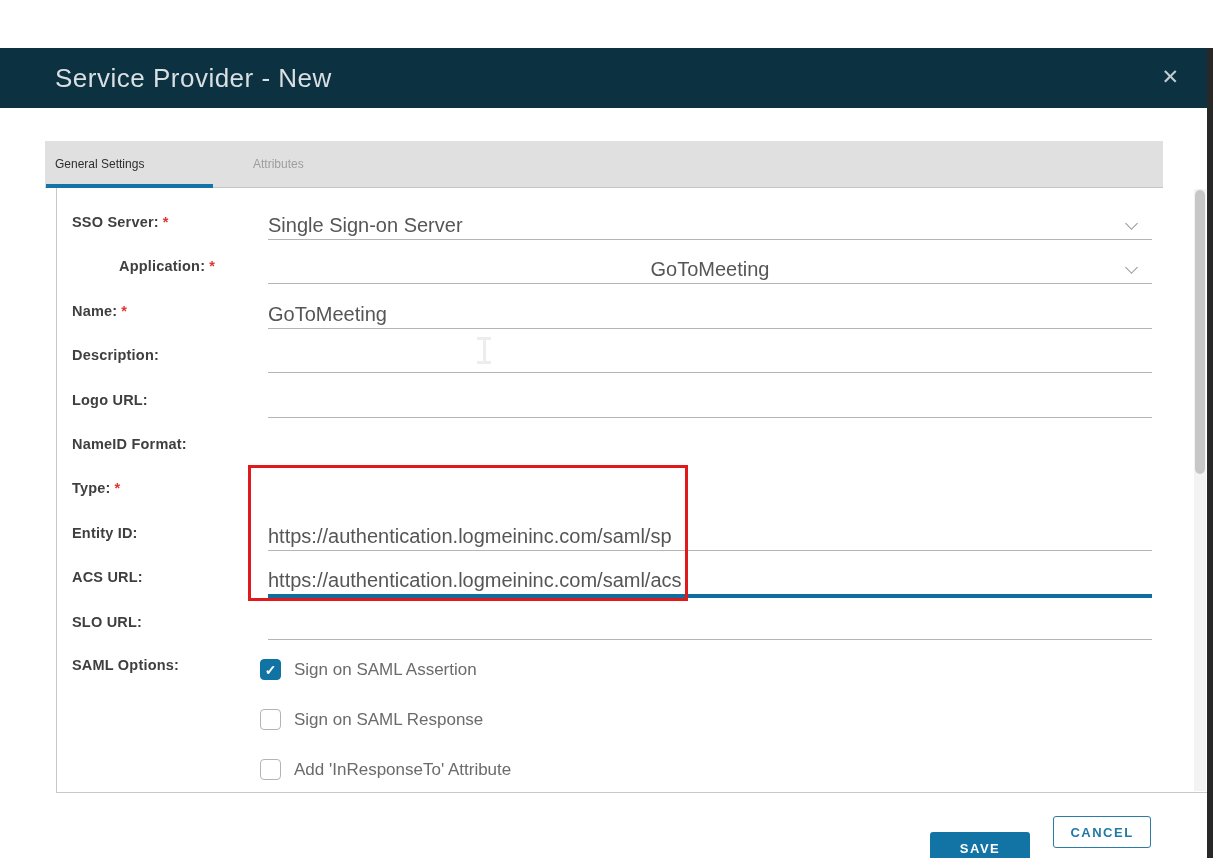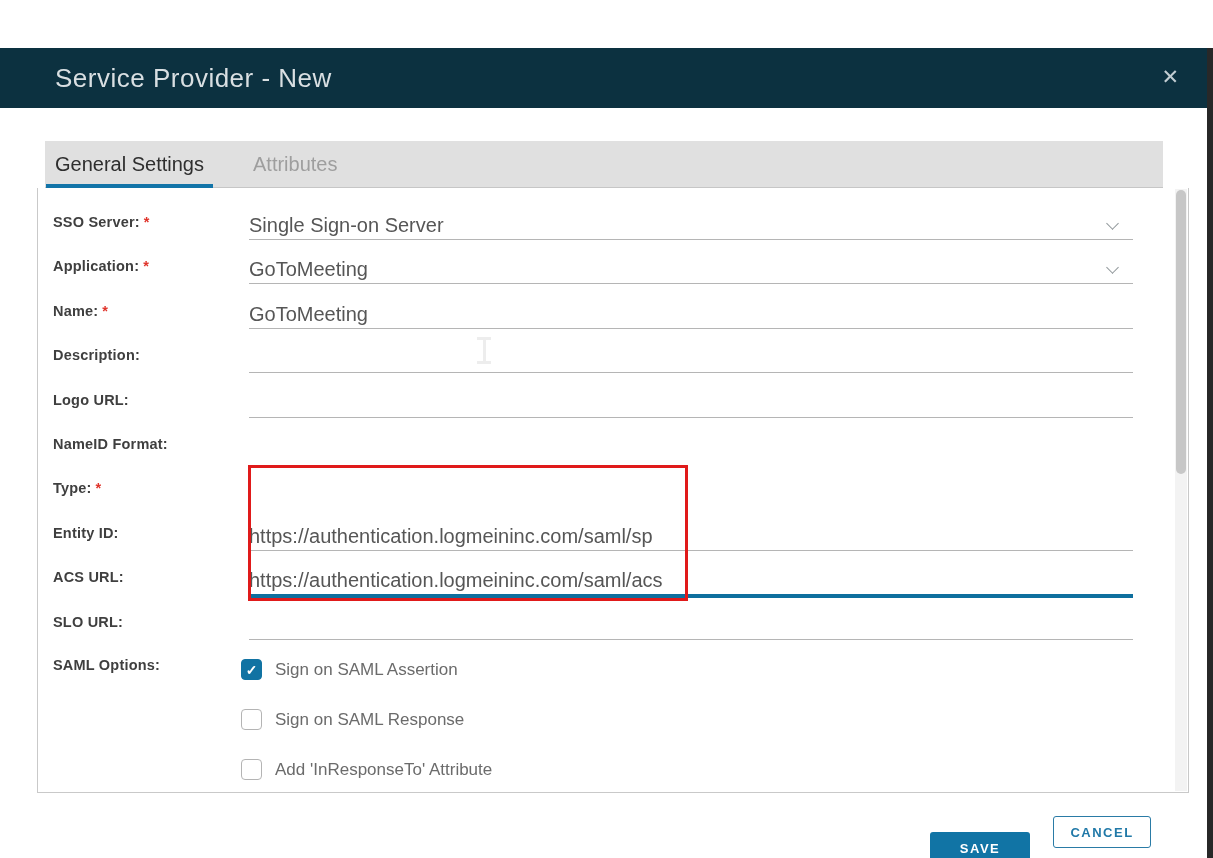--- a/index.html
+++ b/index.html
@@ -14,27 +14,27 @@
   
   .modal-header { position:absolute; left:0; top:0; width:1207px; height:60px; background:#0c3140; z-index:5; }
   .modal-title { position:absolute; left:55px; top:0; line-height:60px; font-size:26px; font-weight:400;
                  color:#d9dfe2; letter-spacing:0.5px; }
   .close-icon { position:absolute; right:28px; top:0; line-height:58px; font-size:21px; color:#c2cdd2;
                 font-weight:300; cursor:pointer; }
 
   
   .tabbar { position:absolute; left:45px; top:93px; width:1118px; height:47px; background:#e0e0e0;
             border-bottom:1px solid #c6c6c6; z-index:4; }
-  .tab { position:absolute; top:0; height:63px; line-height:47px; font-size:20px; }
+  .tab { position:absolute; top:0; height:63px; line-height:47px; font-size:12px; }
   .tab-active { left:10px; color:#2e2e2e; }
   .tab-inactive { left:208px; color:#9e9e9e; }
   .tab-underline { position:absolute; left:1px; bottom:-1px; width:167px; height:4px; background:#1274a8; }
 
   
-  .panel { position:absolute; left:37px; top:140px; width:1152px; height:605px; background:#fff;
+  .panel { position:absolute; left:56px; top:140px; width:1152px; height:605px; background:#fff;
            border-left:1px solid #c9c9c9; border-right:1px solid #c9c9c9; border-bottom:1px solid #c9c9c9; z-index:3; }
   .scroll-track { position:absolute; top:1px; right:1px; bottom:1px; width:12px; background:#f3f3f3; }
   .scroll-thumb { position:absolute; top:1px; right:1px; width:10px; height:284px; background:#c7c7c7; border-radius:5px; }
 
   
   .field-row { position:absolute; left:0; width:1100px; height:28px; }
   .field-label { position:absolute; left:15px; top:2px; width:190px; font-size:14.5px; font-weight:700;
                  color:#3f3f3f; letter-spacing:0.2px; white-space:nowrap; }
   .req-star { color:#e0342b; font-weight:700; margin-left:4px; }
   .field-value { position:absolute; left:211px; top:0; width:884px; height:28px; font-size:20px;
@@ -86,21 +86,21 @@
     <div class="tab tab-inactive">Attributes</div>
     <div class="tab-underline"></div>
   </div>
 
   <div class="panel">
     <div id="fields-container">
         <div class="field-row" style="top: 24px;">
           <div class="field-label">SSO Server:<span class="req-star">*</span></div>
           <div class="field-value">Single Sign-on Server<span class="chevron-down-icon"></span></div>
         </div>
-        <div class="field-row" style="top: 68.4px;">
+        <div class="field-row" style="top: 68.4px; text-align: center;">
           <div class="field-label">Application:<span class="req-star">*</span></div>
           <div class="field-value">GoToMeeting<span class="chevron-down-icon"></span></div>
         </div>
         <div class="field-row" style="top: 112.8px;">
           <div class="field-label">Name:<span class="req-star">*</span></div>
           <div class="field-value">GoToMeeting</div>
         </div>
         <div class="field-row" style="top: 157.2px;">
           <div class="field-label">Description:</div>
           <div class="field-value"></div>

